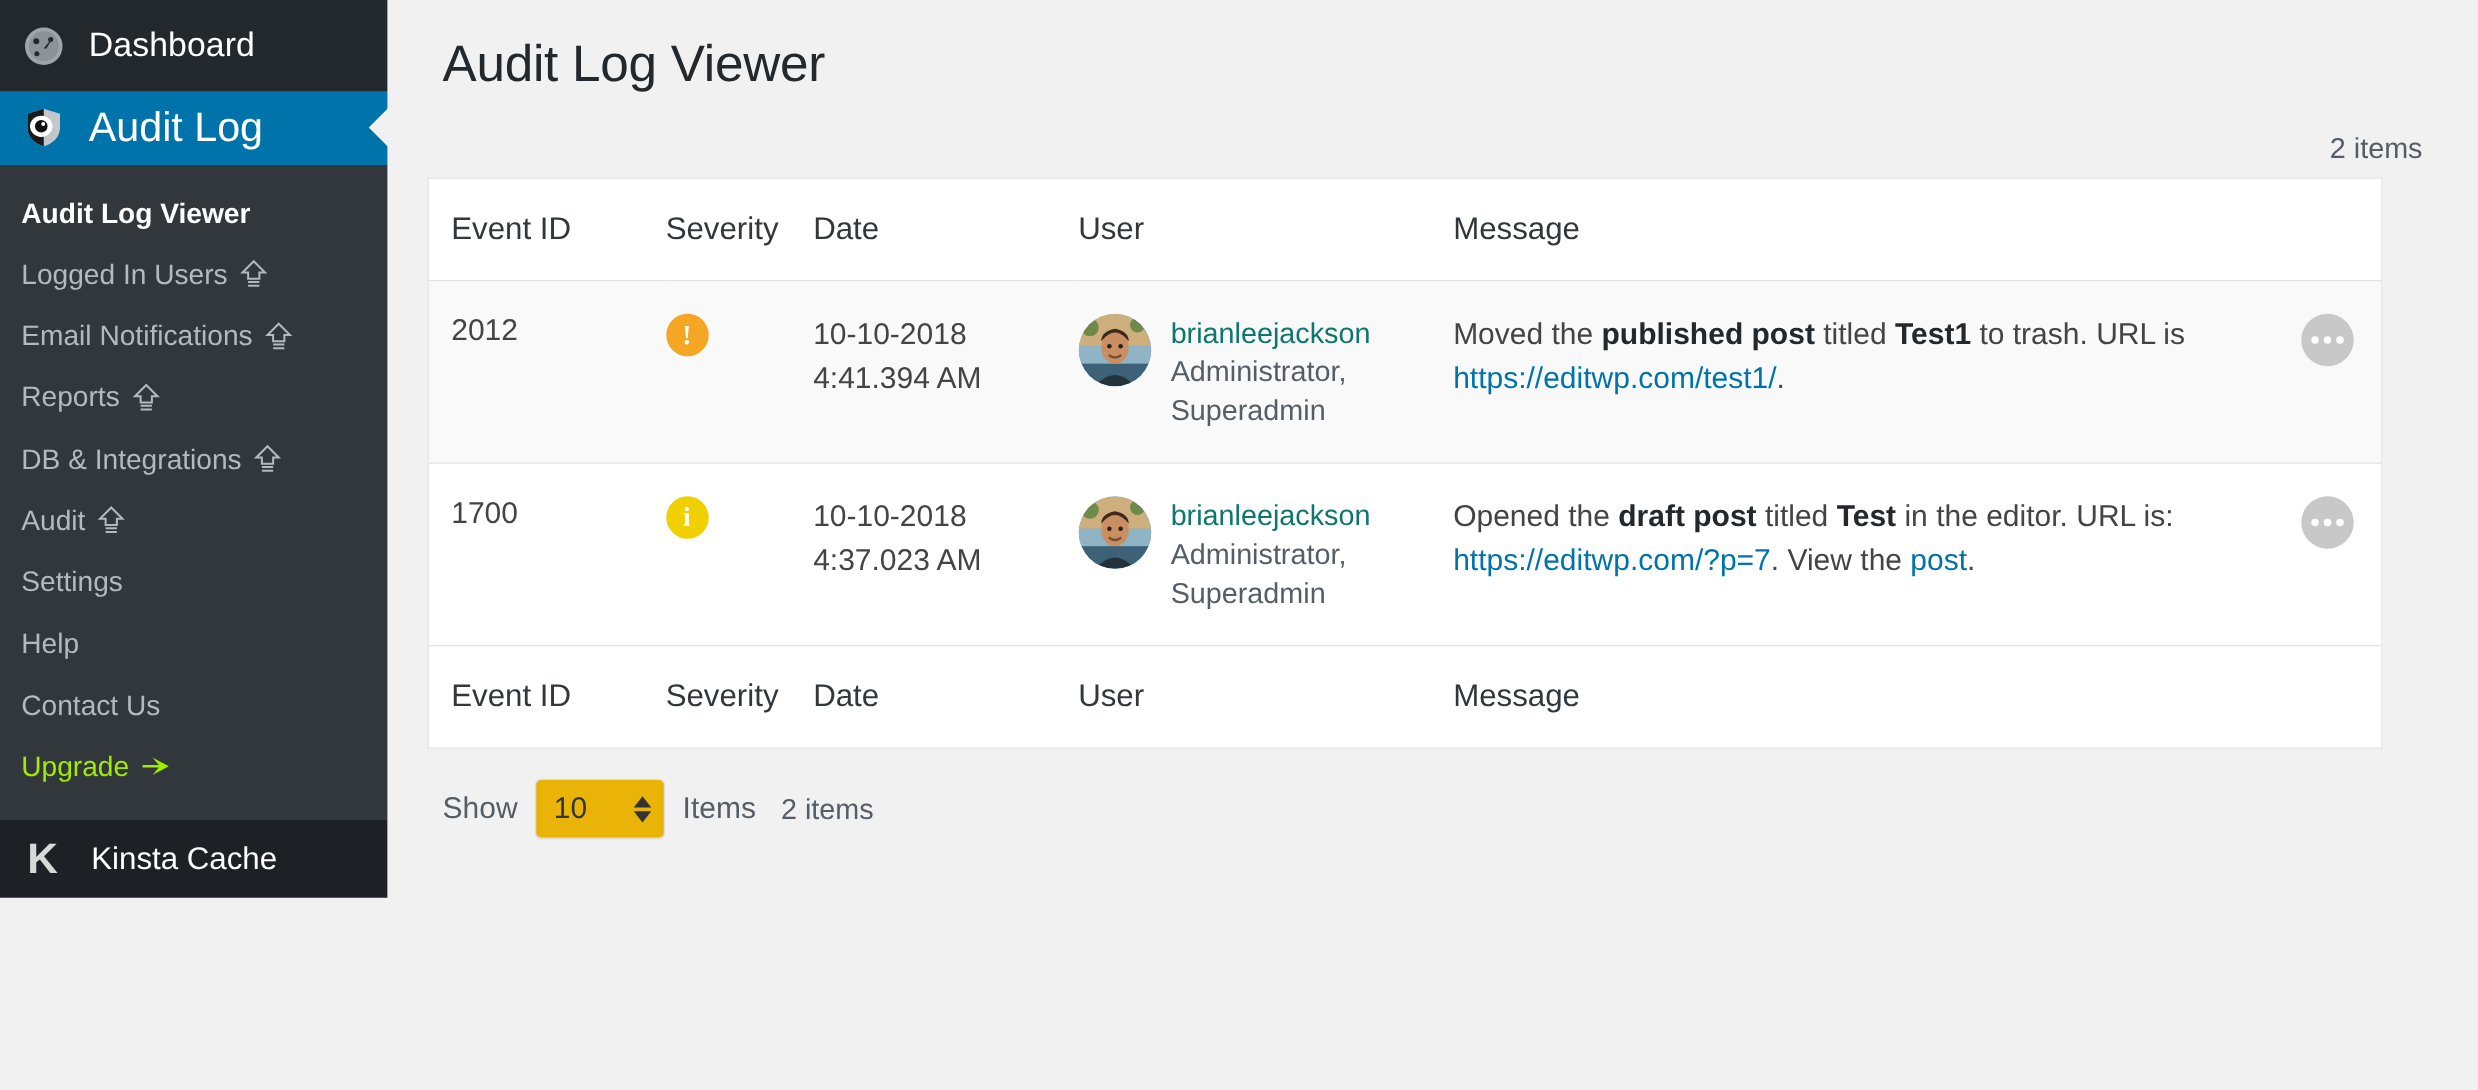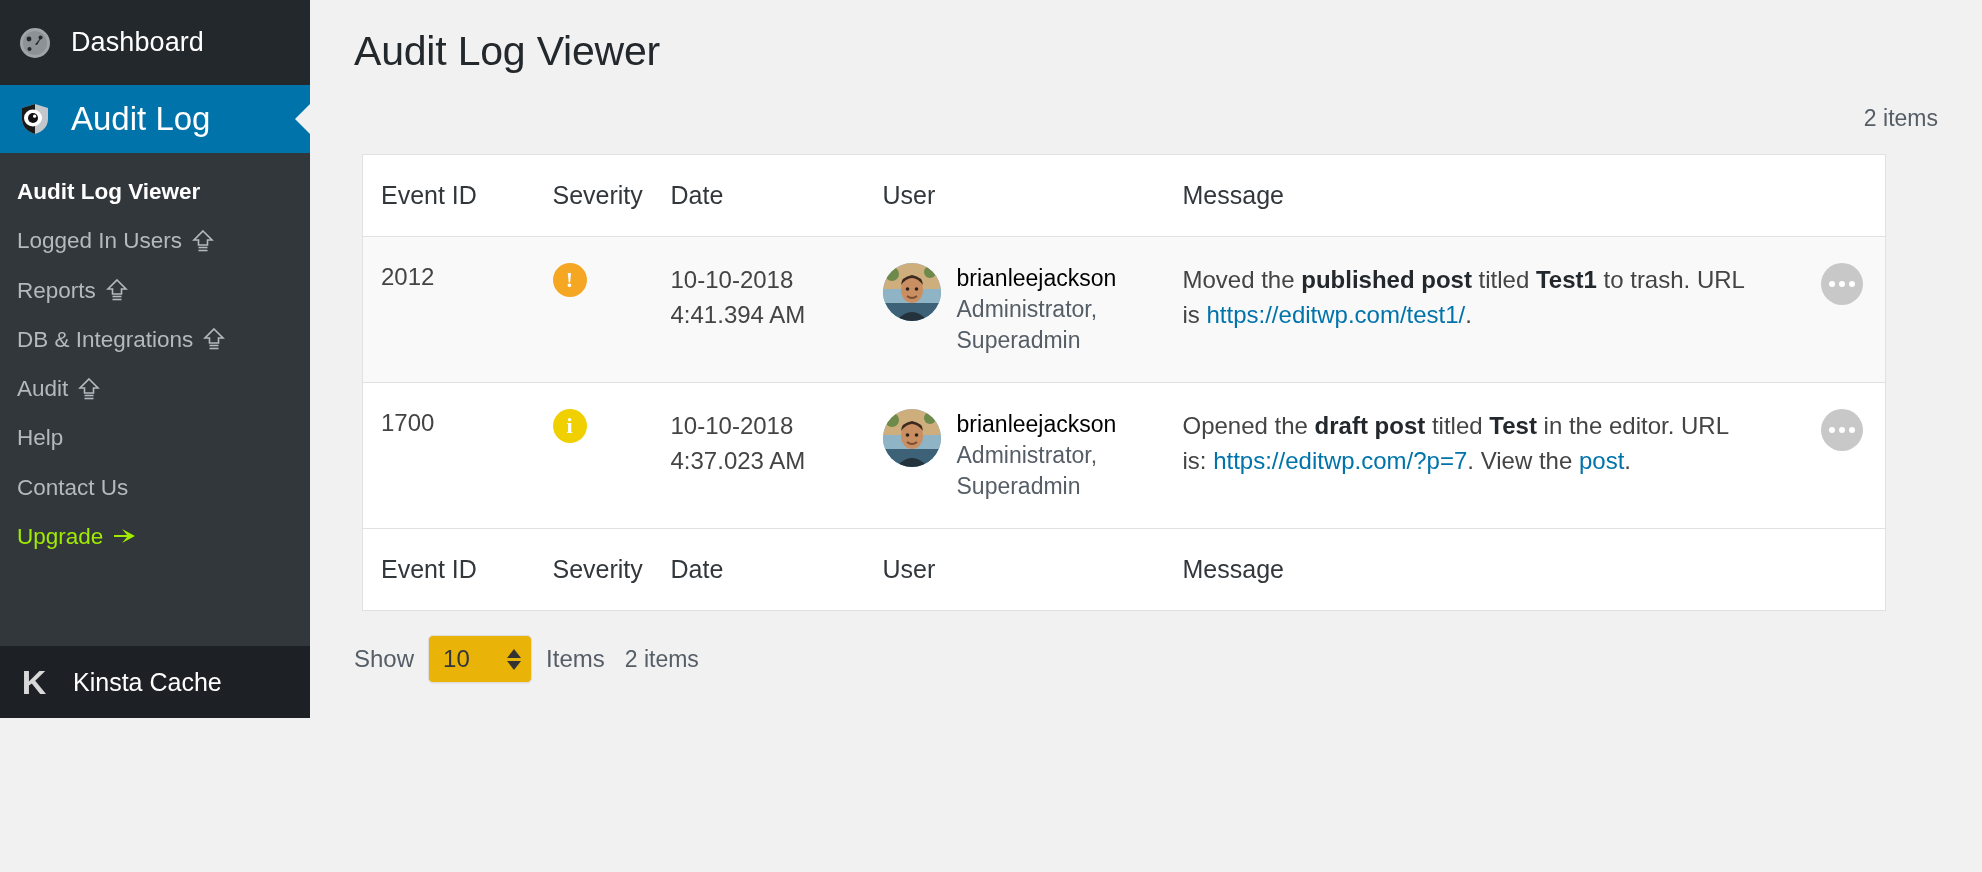--- a/index.html
+++ b/index.html
@@ -129,23 +129,23 @@
     display: flex;
     justify-content: flex-end;
     padding: 30px 44px 10px 0;
   }
   .displaying-num {
     font-size: 23px;
     color: #555d66;
   }
 
   .table-wrap {
-    margin: 12px 44px 0 354px;
+    margin: 0 44px 0 354px;
     margin-left: 0;
-    padding: 0 52px;
+    padding: 0 32px;
   }
   table.wp-list-table {
     width: 100%;
     border-collapse: collapse;
     background: #fff;
     border: 1px solid #e1e1e1;
     table-layout: fixed;
   }
   table.wp-list-table thead th,
   table.wp-list-table tfoot th {
@@ -203,21 +203,21 @@
   .user-cell { display: flex; gap: 16px; align-items: flex-start; }
   .avatar {
     width: 58px; height: 58px;
     border-radius: 50%;
     flex: 0 0 58px;
     overflow: hidden;
     background: linear-gradient(#8fb7cf, #4f7f9b);
     position: relative;
   }
   .user-meta { line-height: 1.35; }
-  .user-login { color: #000000; font-size: 23px; display: block; }
+  .user-login { color: #0f766e; font-size: 23px; display: block; }
   .user-roles { color: #555d66; font-size: 23px; display: block; }
 
   .msg-cell { line-height: 1.45; color: #444; font-size: 24px; padding-right: 18px; }
   .msg-cell b { color: #23282d; font-weight: bold; }
   .msg-cell a { color: #0073aa; text-decoration: none; }
 
   td.td-act { text-align: right; padding-right: 22px; }
   .dots-btn {
     width: 42px; height: 42px;
     border-radius: 50%;
@@ -321,20 +321,30 @@
           <span>Logged In Users</span>
           <span class="sub-badge">
             <svg width="22" height="24" viewBox="0 0 22 24">
               <path d="M11 2 L20 11 H15.5 V16 H6.5 V11 H2 Z" fill="none" stroke="#b4b9be" stroke-width="1.6"></path>
               <path d="M6.5 18.5 H15.5" stroke="#b4b9be" stroke-width="1.6" fill="none"></path>
               <path d="M6.5 21.5 H15.5" stroke="#b4b9be" stroke-width="1.6" fill="none"></path>
             </svg>
           </span>
         </div>
         <div class="submenu-item">
+          <span>Email Notifications</span>
+          <span class="sub-badge">
+            <svg width="22" height="24" viewBox="0 0 22 24">
+              <path d="M11 2 L20 11 H15.5 V16 H6.5 V11 H2 Z" fill="none" stroke="#b4b9be" stroke-width="1.6"></path>
+              <path d="M6.5 18.5 H15.5" stroke="#b4b9be" stroke-width="1.6" fill="none"></path>
+              <path d="M6.5 21.5 H15.5" stroke="#b4b9be" stroke-width="1.6" fill="none"></path>
+            </svg>
+          </span>
+        </div>
+        <div class="submenu-item">
           <span>Reports</span>
           <span class="sub-badge">
             <svg width="22" height="24" viewBox="0 0 22 24">
               <path d="M11 2 L20 11 H15.5 V16 H6.5 V11 H2 Z" fill="none" stroke="#b4b9be" stroke-width="1.6"></path>
               <path d="M6.5 18.5 H15.5" stroke="#b4b9be" stroke-width="1.6" fill="none"></path>
               <path d="M6.5 21.5 H15.5" stroke="#b4b9be" stroke-width="1.6" fill="none"></path>
             </svg>
           </span>
         </div>
         <div class="submenu-item">
@@ -349,20 +359,23 @@
         </div>
         <div class="submenu-item">
           <span>Audit</span>
           <span class="sub-badge">
             <svg width="22" height="24" viewBox="0 0 22 24">
               <path d="M11 2 L20 11 H15.5 V16 H6.5 V11 H2 Z" fill="none" stroke="#b4b9be" stroke-width="1.6"></path>
               <path d="M6.5 18.5 H15.5" stroke="#b4b9be" stroke-width="1.6" fill="none"></path>
               <path d="M6.5 21.5 H15.5" stroke="#b4b9be" stroke-width="1.6" fill="none"></path>
             </svg>
           </span>
+        </div>
+        <div class="submenu-item">
+          <span>Settings</span>
         </div>
         <div class="submenu-item">
           <span>Help</span>
         </div>
         <div class="submenu-item">
           <span>Contact Us</span>
         </div>
         <div class="submenu-item upgrade">
           <span>Upgrade</span>
           <span class="sub-badge">

